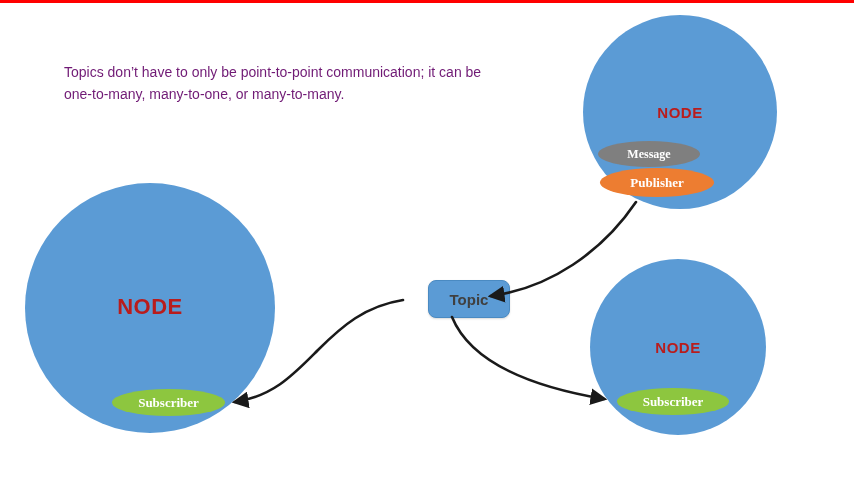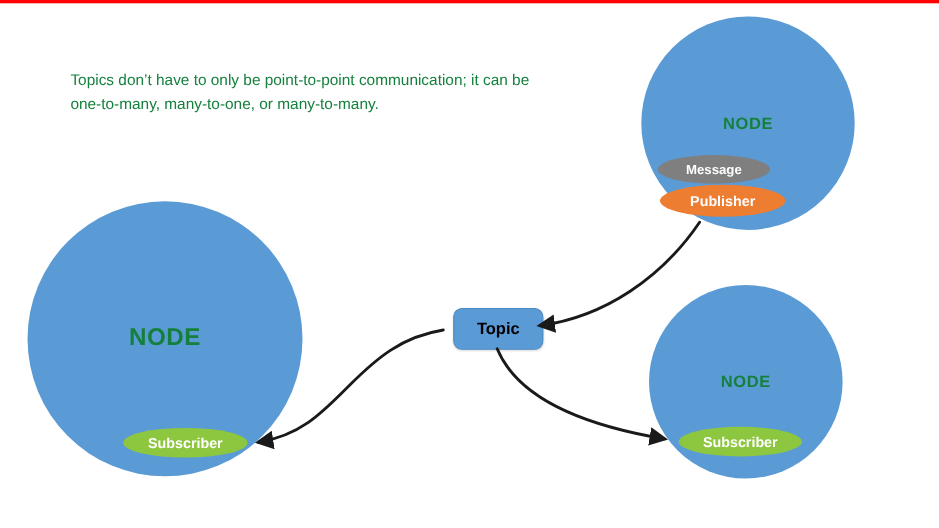--- a/index.html
+++ b/index.html
@@ -21,70 +21,71 @@
     width: 100%; height: 3px;
     background: #ff0000;
     z-index: 10;
   }
   .description {
     position: absolute;
     left: 64px; top: 61px;
     width: 420px;
     font-size: 14px;
     line-height: 1.6;
-    color: #15803d;
+    color: #701a75;
   }
   .node-circle {
     position: absolute;
     border-radius: 50%;
     background: #5b9bd5;
   }
   .circle-left   { left: 25px;  top: 183px; width: 250px; height: 250px; }
   .circle-tr     { left: 583px; top: 15px;  width: 194px; height: 194px; }
   .circle-br     { left: 590px; top: 259px; width: 176px; height: 176px; }
 
   .node-label {
     position: absolute;
-    color: #15803d;
+    color: #b91c1c;
     font-weight: bold;
     text-align: center;
     letter-spacing: 0.5px;
     z-index: 2;
   }
   .node-label-left { left: 25px;  top: 294px; width: 250px; font-size: 22px; }
   .node-label-tr   { left: 583px; top: 104px; width: 194px; font-size: 15px; }
   .node-label-br   { left: 590px; top: 339px; width: 176px; font-size: 15px; }
 
   .pill {
     position: absolute;
     border-radius: 50%;
     display: flex;
     align-items: center;
     justify-content: center;
     color: #ffffff;
     font-weight: bold;
     font-size: 13px;
     z-index: 3;
+    font-family: Liberation Serif, serif;
   }
   .pill-subscriber-left { left: 112px; top: 389px; width: 113px; height: 27px; background: #8dc63f; }
   .pill-message         { left: 598px; top: 141px; width: 102px; height: 26px; background: #7f7f7f; font-size: 12px; }
   .pill-publisher       { left: 600px; top: 168px; width: 114px; height: 29px; background: #ed7d31; }
   .pill-subscriber-br   { left: 617px; top: 388px; width: 112px; height: 27px; background: #8dc63f; }
 
   .topic-box {
     position: absolute;
-    left: 412px; top: 280px;
+    left: 428px; top: 280px;
     width: 80px; height: 36px;
     background: #5b9bd5;
     border: 1px solid #4a8ac2;
     border-radius: 8px;
     display: flex;
     align-items: center;
     justify-content: center;
-    color: #000000;
+    color: #404040;
     font-weight: bold;
     font-size: 15px;
     z-index: 4;
     box-shadow: 0 1px 2px rgba(0,0,0,0.15);
   }
   .arrows-layer {
     position: absolute;
     left: 0; top: 0;
     width: 854px; height: 480px;
     z-index: 5;

